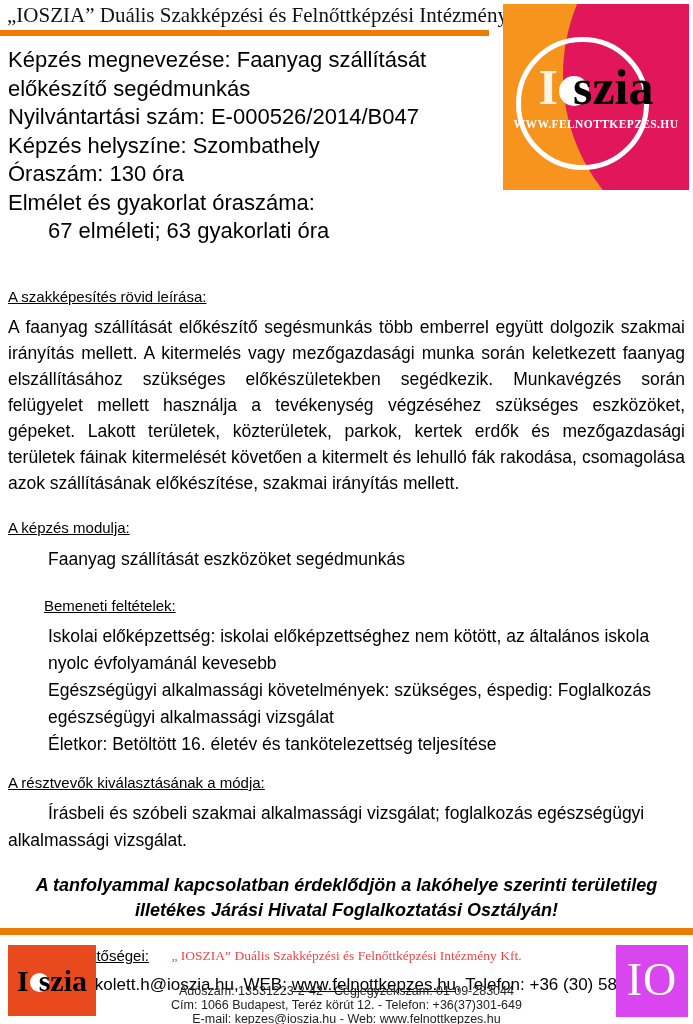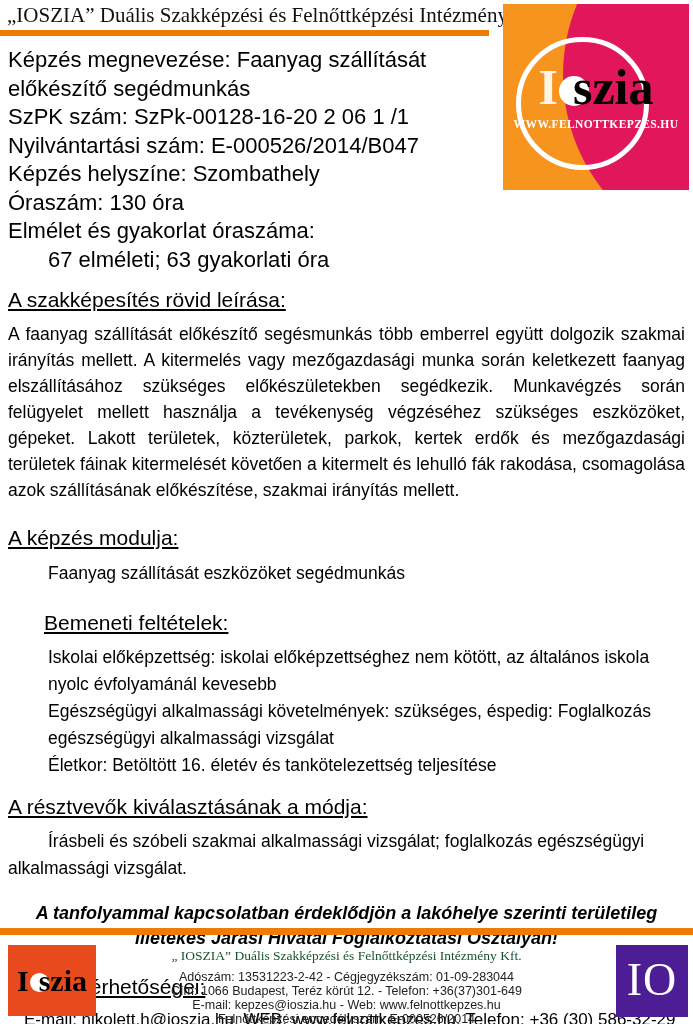--- a/index.html
+++ b/index.html
@@ -48,21 +48,21 @@
   }
   
   .head-block {
     position:absolute; left:8px; top:46px; width:500px;
     font-weight:normal; font-size:22px; line-height:28.5px;
   }
   .head-block .indent { padding-left:40px; }
   
   .content { position:absolute; left:8px; right:8px; top:288px; font-size:17.5px; }
   .sec-h {
-    font-size:21px; text-decoration:underline; font-weight:normal;
+    font-size:15px; text-decoration:underline; font-weight:normal;
     margin:0; padding:0;
   }
   .desc-p { margin:9px 0 8px 0; line-height:26px; text-align:justify; }
   .h-module { margin-top:23px; }
   .module-item { margin:13px 0 0 40px; }
   .h-entry { margin-top:27px;margin-left:36px; }
   .entry-items { margin:9px 0 0 40px; line-height:27px; }
   .h-select { margin-top:16px; }
   .select-p { margin:9px 0 0 0; line-height:27px; text-indent:40px; }
   .notice {
@@ -88,26 +88,26 @@
   .flogo-text .fdisc {
     display:inline-block; width:19px; height:19px; background:#fff;
     border-radius:50%; margin:0 -10px 0 1px; vertical-align:-1px;
   }
   .fcenter {
     position:absolute; left:105px; top:948px; width:483px;
     text-align:center; color:#222;
   }
   .fcenter .company {
     font-family:"Liberation Serif", serif; font-size:13.5px;
-    margin-bottom:6px; color:#14532d;
+    margin-bottom:20px; color:#ef4444;
   }
   .fcenter .fline { font-size:12.5px; line-height:14px; }
   .rlogo {
     position:absolute; left:616px; top:945px; width:72px; height:72px;
-    background:#4c1d95; text-align:center;
+    background:#d946ef; text-align:center;
   }
   .rlogo-text {
     font-family:"Liberation Serif", serif; font-size:46px;
     line-height:70px; color:#fff; letter-spacing:1px;
   }
 </style>
 </head>
 <body>
 
 <div class="page">
@@ -118,21 +118,20 @@
   <div class="logo">
     <div class="logo-pink"></div>
     <div class="logo-ring"></div>
     <div class="logo-text"><span class="li">I</span><span class="ldisc"></span><span>szia</span></div>
     <div class="logo-url">WWW.FELNOTTKEPZES.HU</div>
   </div>
 
   <div class="head-block">
     <div>Képzés megnevezése: Faanyag szállítását</div>
     <div>előkészítő segédmunkás</div>
-    <div>SzPK szám: SzPk-00128-16-20 2 06 1 /1</div>
     <div>Nyilvántartási szám: E-000526/2014/B047</div>
     <div>Képzés helyszíne: Szombathely</div>
     <div>Óraszám: 130 óra</div>
     <div>Elmélet és gyakorlat óraszáma:</div>
     <div class="indent">67 elméleti; 63 gyakorlati óra</div>
   </div>
 
   <div class="content">
     <div class="sec-h">A szakképesítés rövid leírása:</div>
     <p class="desc-p">A faanyag szállítását előkészítő segésmunkás több emberrel együtt dolgozik szakmai irányítás mellett. A kitermelés vagy mezőgazdasági munka során keletkezett faanyag elszállításához szükséges előkészületekben segédkezik. Munkavégzés során felügyelet mellett használja a tevékenység végzéséhez szükséges eszközöket, gépeket. Lakott területek, közterületek, parkok, kertek erdők és mezőgazdasági területek fáinak kitermelését követően a kitermelt és lehulló fák rakodása, csomagolása azok szállításának előkészítése, szakmai irányítás mellett.</p>

